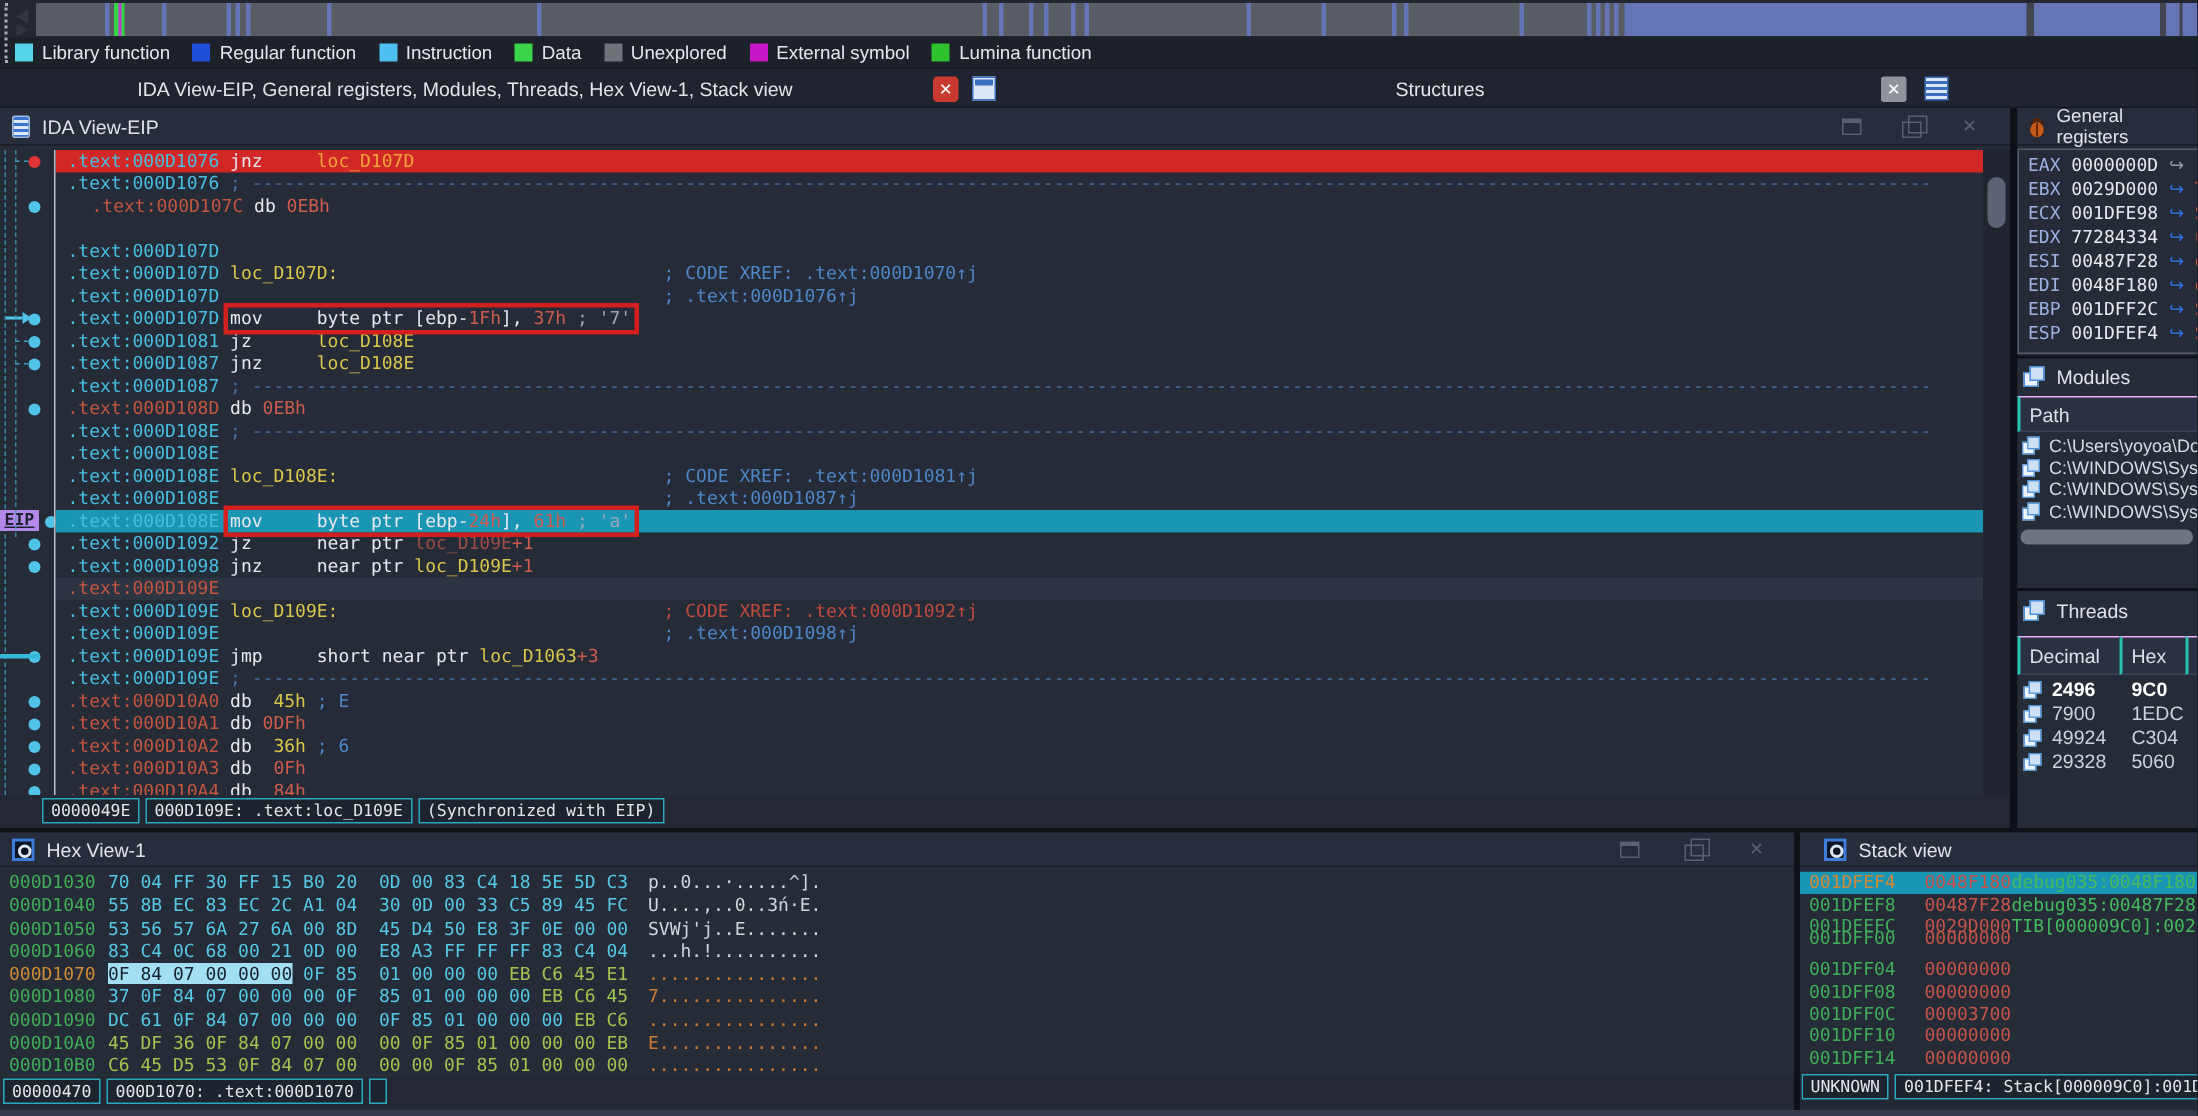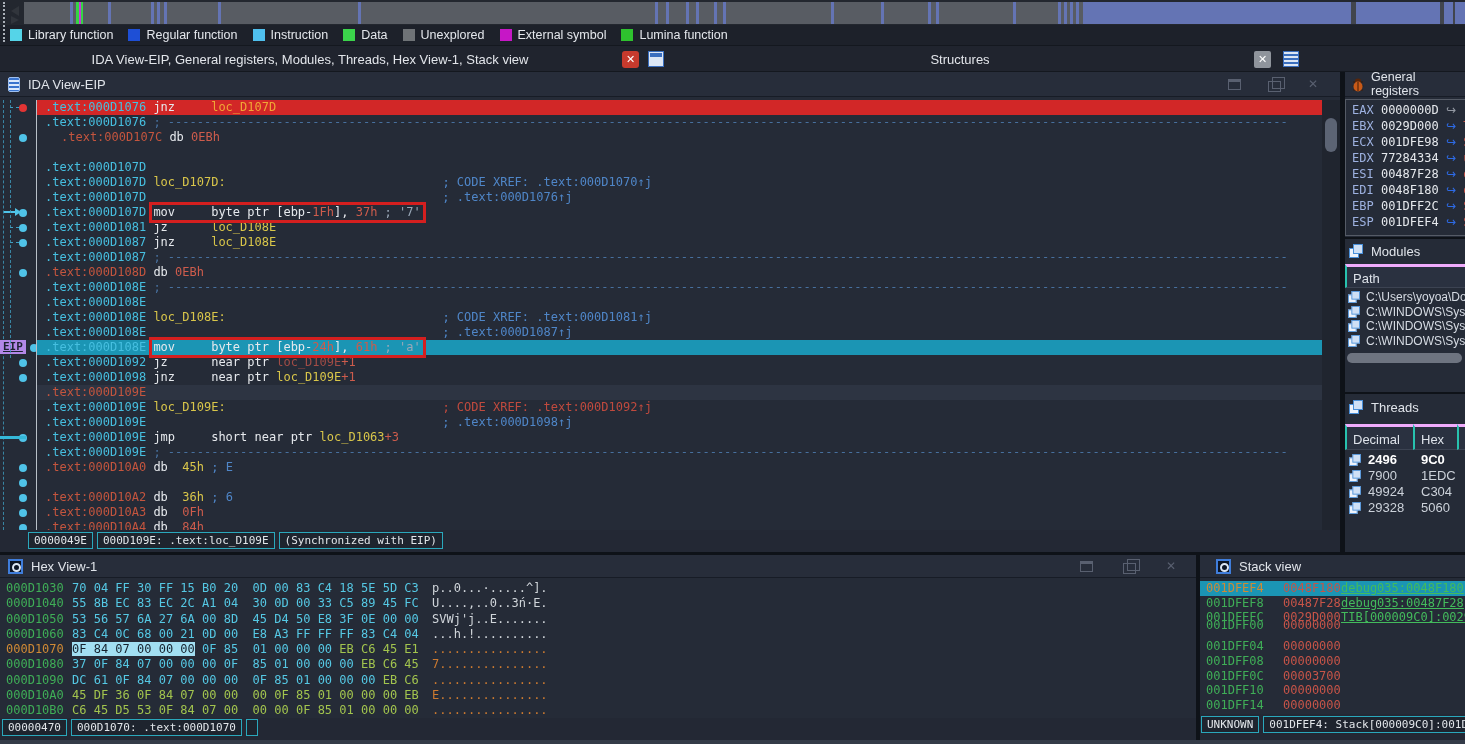--- a/index.html
+++ b/index.html
@@ -69,21 +69,21 @@
   .bg-red{background:var(--red,#d22727);}
   .bg-eip{background:var(--eip,#1b95b4);}
   .bg-dim{background:var(--dim,#2d3442);}
   .redbox{position:absolute;left:112px;width:277px;height:21px;border:3px solid var(--redbox,#d41f1f);z-index:5;pointer-events:none;}
   .sg-w{color:var(--w);} .sg-cy{color:var(--cy);} .sg-or{color:var(--or);} .sg-y{color:var(--y);}
   .sg-n{color:var(--n);} .sg-sep{color:var(--sep);} .sg-xr{color:var(--xr);} .sg-xrr{color:var(--xrr);}
   .sg-g{color:var(--gq);} .sg-m{color:var(--m2);} .sg-lr{color:var(--lr);}
   .sg-c{color:var(--hexc);} .sg-d{color:var(--lime);}
   .sg-hl{background:var(--selbg);color:var(--seltx);}
   .sg-ga{color:var(--grnaddr);} .sg-oa{color:var(--oraddr);} .sg-wa{color:var(--wasc);} .sg-oz{color:var(--oasc);}
-  .sg-grn{color:var(--grn);text-decoration:underline;} .sg-vred{color:var(--vred);}
+  .sg-grn{color:var(--grn);} .sg-vred{color:var(--vred);}
   .dot{position:absolute;left:19px;width:8px;height:8px;border-radius:50%;background:var(--dot,#4fc3e8);}
   .reddot{background:var(--dotred,#e23434);}
   .garrow{position:absolute;left:4px;width:11px;height:0;border-top:2px solid var(--dot);}
   .garrow::after{content:'';position:absolute;right:-6px;top:-5px;border-left:6px solid var(--dot);
                  border-top:4px solid transparent;border-bottom:4px solid transparent;}
   .eiplabel{position:absolute;left:0;padding:0 3px;height:14px;line-height:14px;background:var(--eiplabel,#b388e8);
             color:#1c2230;font:bold 11px "DejaVu Sans Mono",monospace;text-decoration:underline;}
   .cyline{position:absolute;left:0;width:26px;height:3px;background:#35b8d8;}
   .stub{position:absolute;left:10px;width:9px;border-top:1px dashed #3e9dc0;}
   .vscroll{position:absolute;left:1322px;top:100px;width:18px;height:430px;background:#20252f;}
@@ -98,21 +98,21 @@
   
   .regbox{position:absolute;left:1345px;top:99px;width:122px;height:137px;border:1px solid #555b66;}
   #regrows{position:absolute;left:1345px;top:103px;width:120px;height:130px;overflow:hidden;}
   .rrow{height:16px;line-height:16px;padding-left:7px;white-space:pre;font:12px "DejaVu Sans Mono",monospace;}
   .rn{color:var(--regname,#9db1e0);}
   .arr{color:var(--arrowblue,#2e6be6);font-family:"DejaVu Sans",sans-serif;}
   .arr.gray{color:var(--arrowgray,#949aa4);}
 
   
   .caption{position:absolute;display:flex;align-items:center;gap:8px;padding-left:4px;font-size:13px;color:#e0e4ea;}
-  .thead{position:absolute;background:var(--headerbg,#2a3140);border-top:3px solid #f0abfc;border-bottom:1px solid #3c4352;
+  .thead{position:absolute;background:var(--headerbg,#2a3140);border-top:1px solid #f0abfc;border-bottom:1px solid #3c4352;
          border-left:2px solid var(--accent,#27c2ae);color:#dde2e9;font-size:13px;padding-left:6px;}
   .mrow{position:absolute;left:1345px;width:120px;height:14.5px;display:flex;align-items:center;gap:5px;
         padding-left:2px;font-size:12px;color:#d6dbe3;white-space:nowrap;overflow:hidden;}
   .mrow .dbl-icon{transform:scale(.85);flex:none;}
   .pill{position:absolute;left:1347px;top:353px;width:115px;height:10px;border-radius:5px;background:#6e7480;}
   .trow{position:absolute;left:1345px;width:120px;height:16px;font-size:13px;color:#ccd2da;}
   .trow.cur{color:#ffffff;font-weight:bold;}
   .trow .dbl-icon{position:absolute;left:3px;top:1px;transform:scale(.85);}
   .tdec{position:absolute;left:23px;top:0;line-height:16px;}
   .thex{position:absolute;left:76px;top:0;line-height:16px;}
@@ -268,20 +268,21 @@
       <div class="drow bg-eip" style="top: 240px;"><span class="sg-cy">.text:000D108E </span><span class="sg-w">mov     </span><span class="sg-w">byte ptr [ebp-</span><span class="sg-n">24h</span><span class="sg-w">], </span><span class="sg-n">61h</span><span class="sg-g"> ; 'a'</span></div>
       <div class="redbox" style="top: 237px;"></div>
       <div class="drow" style="top: 255px;"><span class="sg-cy">.text:000D1092 </span><span class="sg-w">jz      </span><span class="sg-w">near ptr </span><span class="sg-m">loc_D109E</span><span class="sg-n">+1</span></div>
       <div class="drow" style="top: 270px;"><span class="sg-cy">.text:000D1098 </span><span class="sg-w">jnz     </span><span class="sg-w">near ptr </span><span class="sg-y">loc_D109E</span><span class="sg-n">+1</span></div>
       <div class="drow bg-dim" style="top: 285px;"><span class="sg-or">.text:000D109E </span></div>
       <div class="drow" style="top: 300px;"><span class="sg-cy">.text:000D109E </span><span class="sg-y">loc_D109E:</span><span class="sg-w">                              </span><span class="sg-xrr">; CODE XREF: .text:000D1092↑j</span></div>
       <div class="drow" style="top: 315px;"><span class="sg-cy">.text:000D109E </span><span class="sg-w">                                        </span><span class="sg-xr">; .text:000D1098↑j</span></div>
       <div class="drow" style="top: 330px;"><span class="sg-cy">.text:000D109E </span><span class="sg-w">jmp     </span><span class="sg-w">short near ptr </span><span class="sg-y">loc_D1063</span><span class="sg-n">+3</span></div>
       <div class="drow" style="top: 345px;"><span class="sg-cy">.text:000D109E </span><span class="sg-sep">; -----------------------------------------------------------------------------------------------------------------------------------------------------------</span></div>
       <div class="drow" style="top: 360px;"><span class="sg-or">.text:000D10A0 </span><span class="sg-w">db  </span><span class="sg-y">45h</span><span class="sg-xr"> ; E</span></div>
+      <div class="drow" style="top: 375px;"><span class="sg-or">.text:000D10A1 </span><span class="sg-w">db </span><span class="sg-n">0DFh</span></div>
       <div class="drow" style="top: 390px;"><span class="sg-or">.text:000D10A2 </span><span class="sg-w">db  </span><span class="sg-y">36h</span><span class="sg-xr"> ; 6</span></div>
       <div class="drow" style="top: 405px;"><span class="sg-or">.text:000D10A3 </span><span class="sg-w">db  </span><span class="sg-n">0Fh</span></div>
       <div class="drow" style="top: 420px;"><span class="sg-or">.text:000D10A4 </span><span class="sg-w">db  </span><span class="sg-n">84h</span></div>
     </div>
   <div class="vscroll">
     <div class="vthumb"></div>
   </div>
   <div class="pbody" style="left:0;top:530px;width:1340px;height:22px;background:#232834;"></div>
   <div class="statusrow" id="idaStatus" style="left:28px;top:532px;"><span class="sbox">0000049E</span><span class="sbox">000D109E: .text:loc_D109E</span><span class="sbox">(Synchronized with EIP)</span></div>
 

